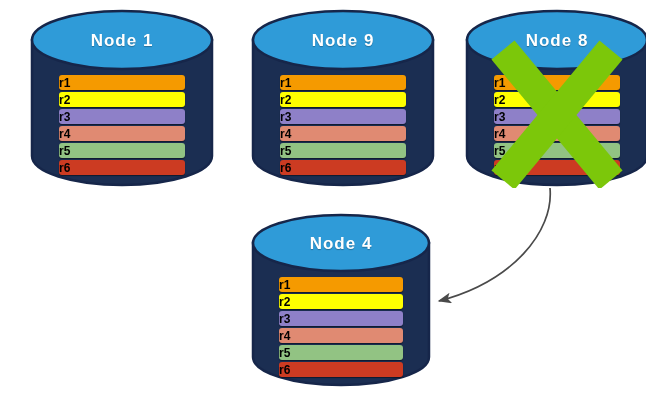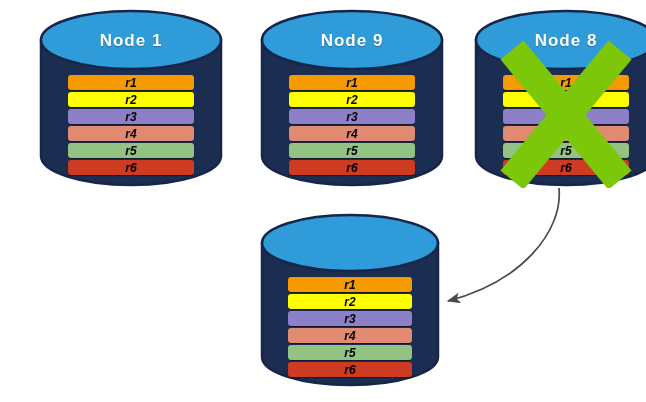--- a/index.html
+++ b/index.html
@@ -9,21 +9,21 @@
   }
   body {
     width: 646px;
     height: 402px;
     position: relative;
     overflow: hidden;
     font-family: "Liberation Sans", sans-serif;
   }
   #canvas {
     position: absolute;
-    left: 16px; top: 0;
+    left: 7px; top: 0;
     width: 564px;
     height: 402px;
   }
   .node {
     position: absolute;
   }
   .node-svg {
     position: absolute;
     left: 0; top: 0;
     overflow: visible;
@@ -47,22 +47,21 @@
     width: 100%;
   }
   .row-bar {
     position: relative;
     height: 15px;
     margin: 0 auto 2px auto;
     border-radius: 3px;
     box-shadow: 0 1px 1px rgba(0,0,0,0.45);
     display: flex;
     align-items: center;
-    justify-content: center;
-    font-style: italic;
+    justify-content: flex-start;
   }
   .row-bar:last-child { margin-bottom: 10px; }
   .row-label {
     color: #000000;
     font-weight: bold;
     font-size: 12px;
     line-height: 1;
     font-family: "Liberation Sans", sans-serif;
   }
   .x-mark {
@@ -168,20 +167,21 @@
             <line x1="39" y1="42" x2="147" y2="172"></line>
             <line x1="147" y1="42" x2="39" y2="172"></line>
           </g>
         </svg>
       </div>
       <div class="node" style="left: 243px; top: 212px; width: 182px; height: 176px;">
         <svg class="node-svg" width="182" height="176" viewBox="0 0 182 176">
           <path d="M 3 31 L 3 145 A 88 28 0 0 0 179 145 L 179 31 Z" fill="#1B2E52" stroke="#16264A" stroke-width="2.5"></path>
           <ellipse cx="91" cy="31" rx="88" ry="28" fill="#2F9BD8" stroke="#16264A" stroke-width="2.5"></ellipse>
         </svg>
+        <div class="node-title" style="top: 22px;">Node 4</div>
         <div class="rows" style="top: 65px;">
           <div class="row-bar" style="background: rgb(245, 154, 0); width: 124px;">
             <span class="row-label">r1</span>
           </div>
           <div class="row-bar" style="background: rgb(255, 255, 0); width: 124px;">
             <span class="row-label">r2</span>
           </div>
           <div class="row-bar" style="background: rgb(142, 128, 200); width: 124px;">
             <span class="row-label">r3</span>
           </div>

